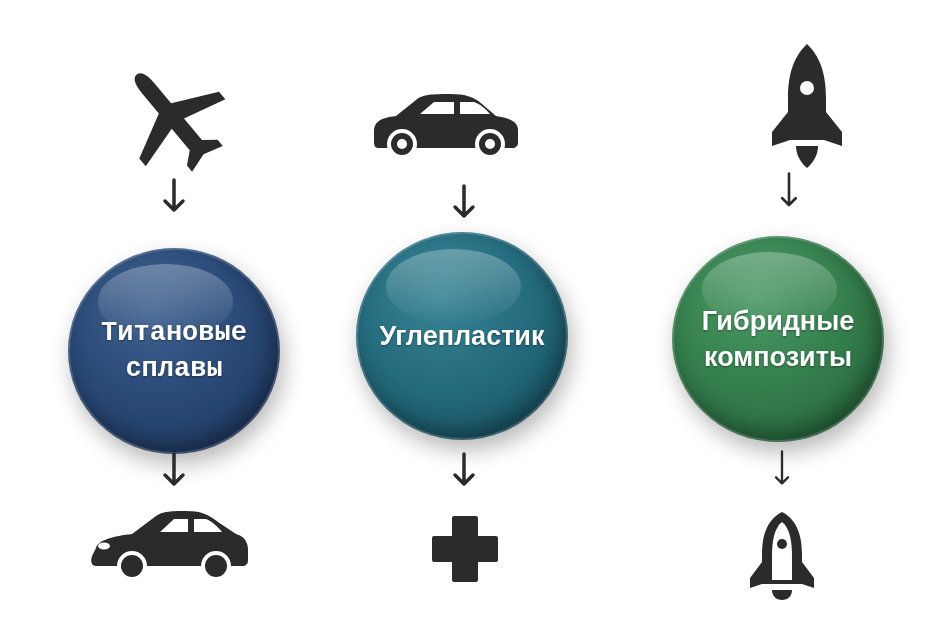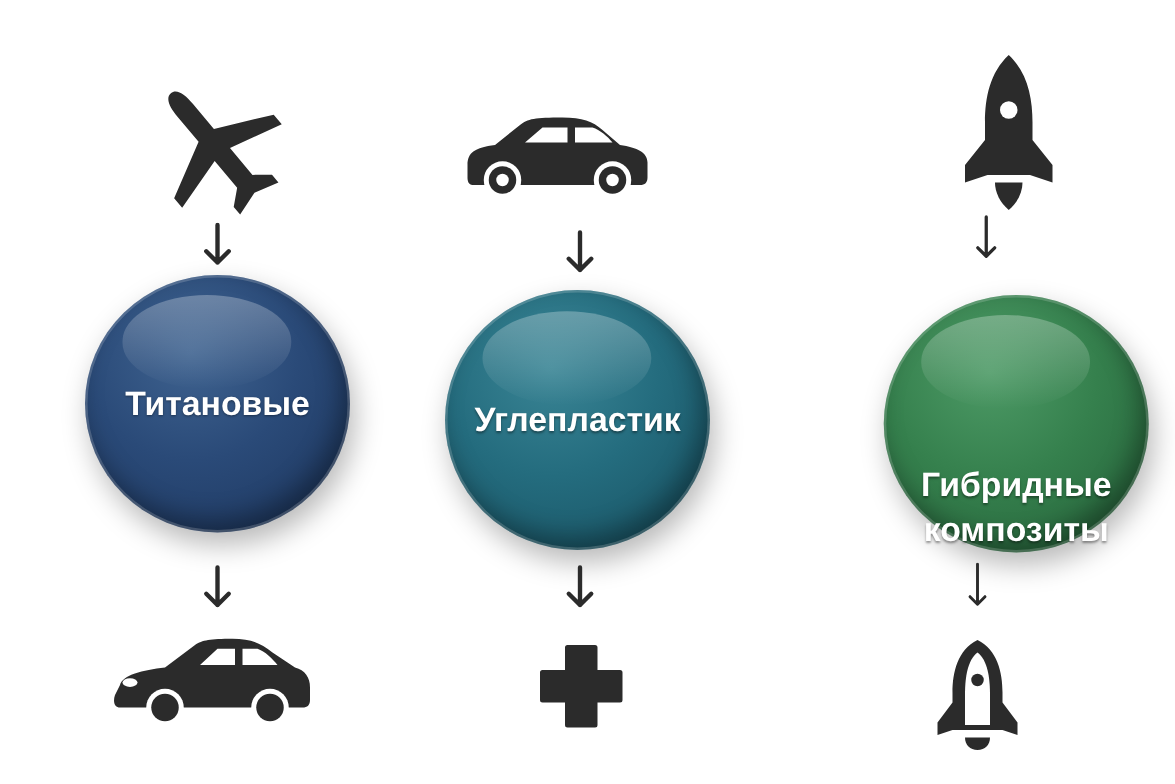--- a/index.html
+++ b/index.html
@@ -27,22 +27,22 @@
   <svg width="124" height="118" viewBox="0 0 124 118">
     <g transform="translate(62,59) rotate(-40)">
       <path fill="#2b2b2b" d="M0,-58 C6,-58 8,-50 8,-40 L8,-14 L52,8 L52,18 L8,6 L8,34 L20,44 L20,52 L0,46 L-20,52 L-20,44 L-8,34 L-8,6 L-52,18 L-52,8 L-8,-14 L-8,-40 C-8,-50 -6,-58 0,-58 Z"></path>
     </g>
   </svg>
 </div>
 <svg class="arrow" style="left:162px;top:178px;" viewBox="0 0 24 36">
     <path d="M12 2 V32 M3 23 L12 32 L21 23" stroke="#2b2b2b" stroke-width="3.5" fill="none" stroke-linecap="round" stroke-linejoin="round"></path>
   </svg>
 
-<div class="sphere s-blue" style="left:68px;top:220px;width:212px;height:206px;">
-  <span><span>Титановые</span><br></span>
+<div class="sphere s-blue" style="left:68px;top:248px;width:212px;height:206px;font-family:Liberation Mono, monospace;">
+  <span><span>Титановые</span><br><span>сплавы</span></span>
 </div>
 
 <svg class="arrow" style="left:162px;top:452px;" viewBox="0 0 24 36">
     <path d="M12 2 V32 M3 23 L12 32 L21 23" stroke="#2b2b2b" stroke-width="3.5" fill="none" stroke-linecap="round" stroke-linejoin="round"></path>
   </svg>
 <div class="abs icon" style="left:88px;top:508px;">
   <svg width="166" height="74" viewBox="0 0 166 74">
     <path fill="#2b2b2b" d="M8,40 C10,32 26,28 44,26 L68,8 C74,4 80,3 98,3 C112,3 120,6 130,14 L148,26 C156,28 160,34 160,42 L160,52 C160,56 158,58 154,58 L8,58 C4,58 2,54 4,48 Z"></path>
     <path fill="#fff" d="M72,24 L86,11 L100,11 L100,24 Z M106,11 L118,11 C124,13 130,19 134,24 L106,24 Z"></path>
     <ellipse cx="16" cy="38" rx="6" ry="3.5" fill="#fff"></ellipse>
@@ -86,21 +86,21 @@
   <svg width="74" height="128" viewBox="0 0 74 128">
     <path fill="#2b2b2b" d="M37,2 C52,16 56,36 56,56 L56,70 L72,90 L72,104 L54,98 L20,98 L2,104 L2,90 L18,70 L18,56 C18,36 22,16 37,2 Z"></path>
     <circle cx="37" cy="46" r="7" fill="#fff"></circle>
     <path fill="#2b2b2b" d="M26,104 L48,104 C48,112 44,120 37,126 C30,120 26,112 26,104 Z"></path>
   </svg>
 </div>
 <svg class="arrow" style="left:777px;top:172px;" viewBox="0 0 24 48">
     <path d="M12 2 V44 M3 35 L12 44 L21 35" stroke="#2b2b2b" stroke-width="3.5" fill="none" stroke-linecap="round" stroke-linejoin="round"></path>
   </svg>
 
-<div class="sphere s-green" style="left:707px;top:236px;width:212px;height:206px;align-items:flex-end;">
+<div class="sphere s-green" style="left:672px;top:236px;width:212px;height:206px;">
   <span><span>Гибридные</span><br><span>композиты</span></span>
 </div>
 
 <svg class="arrow" style="left:770px;top:450px;" viewBox="0 0 24 54">
     <path d="M12 2 V50 M3 41 L12 50 L21 41" stroke="#2b2b2b" stroke-width="3.5" fill="none" stroke-linecap="round" stroke-linejoin="round"></path>
   </svg>
 <div class="abs icon" style="left:748px;top:510px;">
   <svg width="68" height="92" viewBox="0 0 68 92">
     <path fill="#2b2b2b" d="M34,2 C50,10 54,28 54,44 L54,52 L66,68 L66,78 L54,74 L14,74 L2,78 L2,68 L14,52 L14,44 C14,28 18,10 34,2 Z"></path>
     <path fill="#fff" d="M34,12 C42,18 44,32 44,46 L44,70 L24,70 L24,46 C24,32 26,18 34,12 Z"></path>

